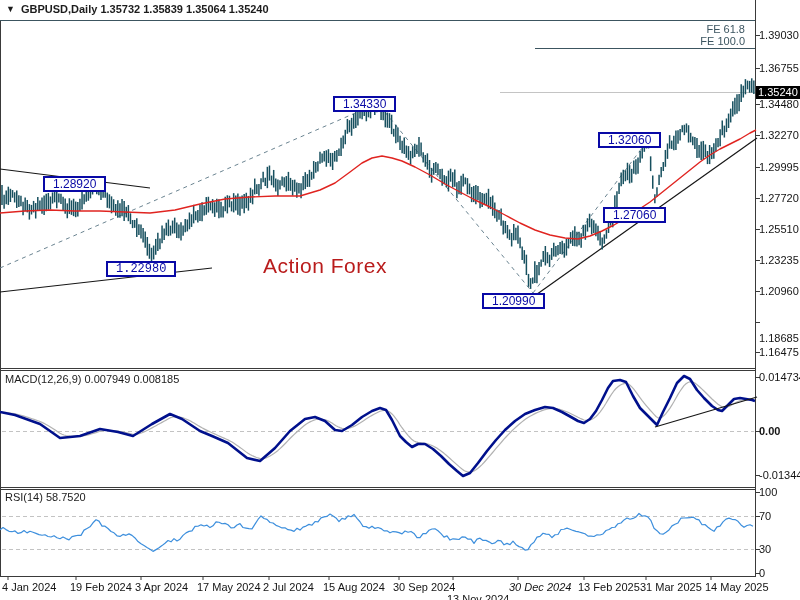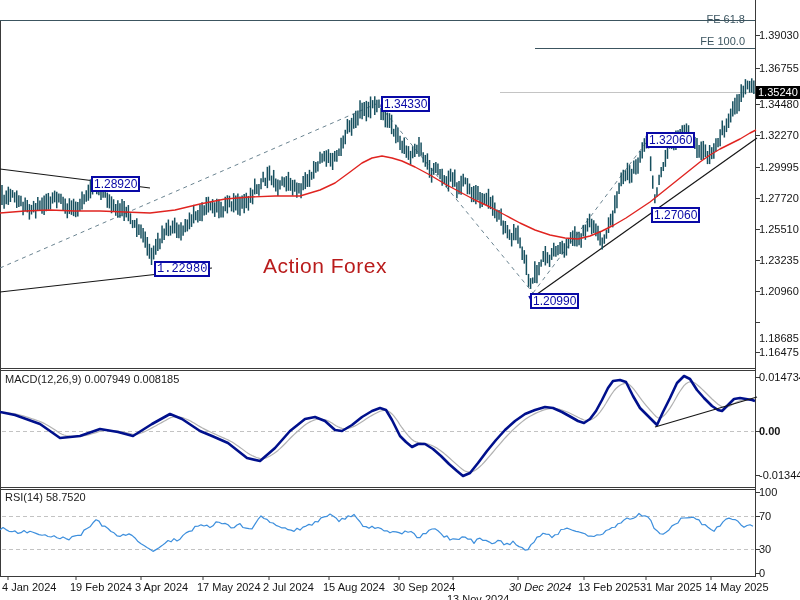--- a/index.html
+++ b/index.html
@@ -4,25 +4,25 @@
 <style>
   html,body{margin:0;padding:0;background:#fff;}
   #app{position:relative;width:800px;height:600px;background:#fff;overflow:hidden;
        font-family:"Liberation Sans",sans-serif;-webkit-font-smoothing:antialiased;}
   #watermark{position:absolute;left:263px;top:254px;font-size:21px;color:#b91c1c;z-index:0;letter-spacing:.5px;}
   #chart-svg{position:absolute;left:0;top:0;z-index:1;}
   .ov{position:absolute;z-index:2;}
   #title-bar{left:6px;top:3px;font-size:11px;font-weight:bold;color:#1c1c1c;white-space:nowrap;}
   #title-bar .tri{display:inline-block;font-size:9px;margin-right:6px;vertical-align:1px;color:#1c1c1c;}
   .fe-label{font-size:11px;color:#3c5560;white-space:nowrap;}
-  #fe1{right:55px;top:13px;} #fe2{right:55px;top:35px;}
+  #fe1{right:55px;top:23px;} #fe2{right:55px;top:35px;}
   .ind-label{font-size:11px;color:#1c1c1c;white-space:nowrap;}
   #macd-label{left:5px;top:373px;} #rsi-label{left:5px;top:491px;}
   .ann{position:absolute;z-index:2;background:#fff;border:2px solid #0909a6;color:#0909a6;
-       font-size:12px;line-height:12px;padding:0 1px;white-space:nowrap;margin-left:48px;}
+       font-size:12px;line-height:12px;padding:0 8px;white-space:nowrap;}
   #price-tag{left:756px;top:86px;width:44px;height:13px;background:#000;color:#fff;
              font-size:11px;line-height:13px;text-align:left;padding-left:2px;}
   .ylab{position:absolute;z-index:2;left:759px;font-size:11px;color:#141414;transform:translateY(-50%);white-space:nowrap;}
   .xlab{position:absolute;z-index:2;top:581px;font-size:11px;color:#141414;white-space:nowrap;}
 </style>
 </head>
 <body>
 
 <div id="app">
   <div id="watermark">Action Forex</div>
@@ -438,20 +438,23 @@
       <line x1="269" y1="576" x2="269" y2="580" stroke="#3a3a3a" stroke-width="1"></line>
       <line x1="329" y1="576" x2="329" y2="580" stroke="#3a3a3a" stroke-width="1"></line>
       <line x1="399" y1="576" x2="399" y2="580" stroke="#3a3a3a" stroke-width="1"></line>
       <line x1="453" y1="576" x2="453" y2="580" stroke="#3a3a3a" stroke-width="1"></line>
       <line x1="518" y1="576" x2="518" y2="580" stroke="#3a3a3a" stroke-width="1"></line>
       <line x1="584" y1="576" x2="584" y2="580" stroke="#3a3a3a" stroke-width="1"></line>
       <line x1="646" y1="576" x2="646" y2="580" stroke="#3a3a3a" stroke-width="1"></line>
       <line x1="711" y1="576" x2="711" y2="580" stroke="#3a3a3a" stroke-width="1"></line>
     </svg>
 
+  <div id="title-bar" class="ov">
+    <span class="tri">▼</span><span>GBPUSD,Daily  1.35732 1.35839 1.35064 1.35240</span>
+  </div>
 
   <div id="fe1" class="ov fe-label">FE 61.8</div>
   <div id="fe2" class="ov fe-label">FE 100.0</div>
 
   <div class="ann" style="left: 43px; top: 176px;">1.28920</div>
   <div class="ann" style="left: 106px; top: 261px; font-family: Liberation Mono, monospace;">1.22980</div>
   <div class="ann" style="left: 333px; top: 96px;">1.34330</div>
   <div class="ann" style="left: 482px; top: 293px;">1.20990</div>
   <div class="ann" style="left: 598px; top: 132px;">1.32060</div>
   <div class="ann" style="left: 603px; top: 207px;">1.27060</div>

